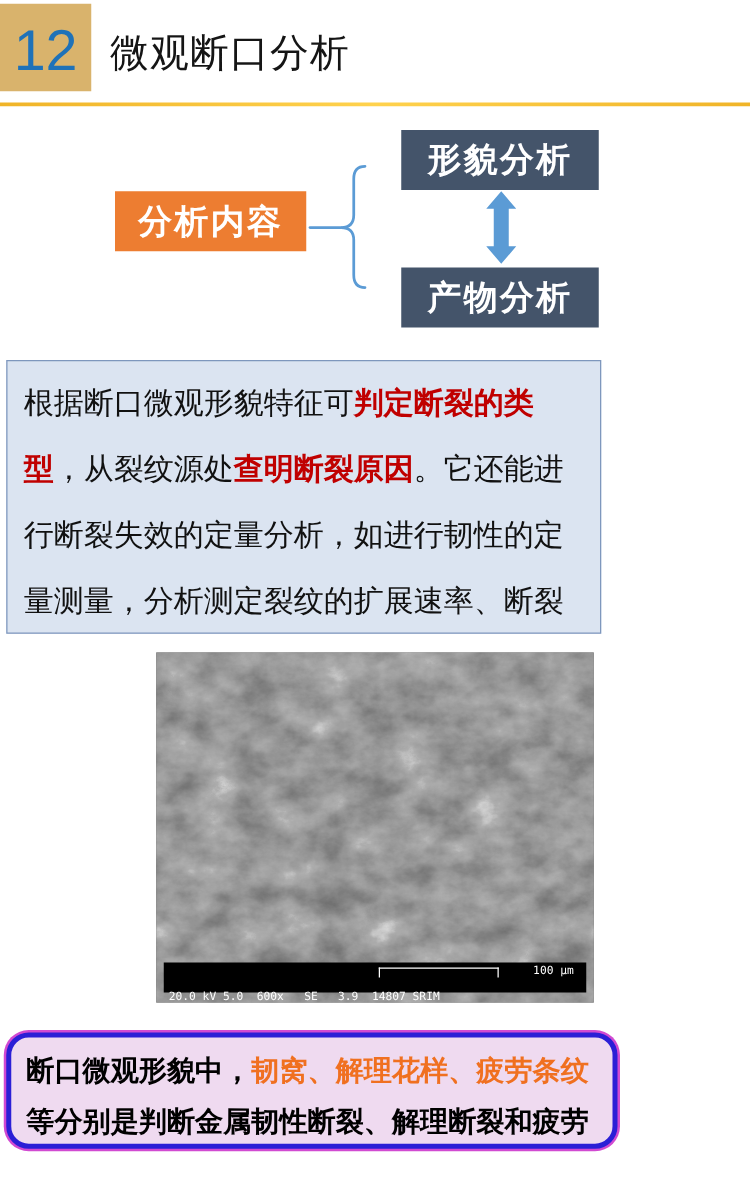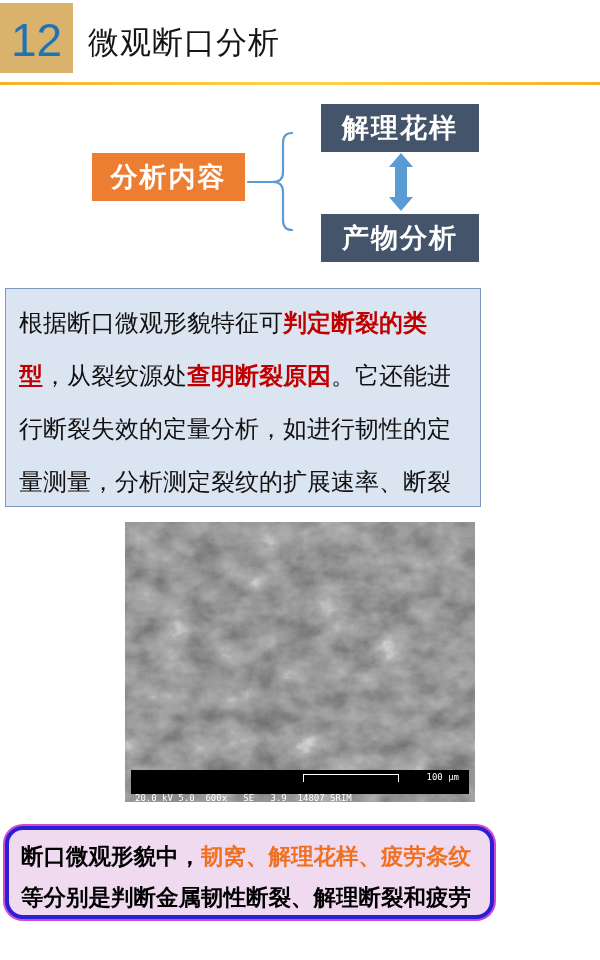--- a/index.html
+++ b/index.html
@@ -101,21 +101,21 @@
 <div class="src-box">
   <span>分析内容</span>
 </div>
 
 <svg class="brace-svg" width="60" height="115" viewBox="0 0 60 115">
   <path d="M3,57 L28,57" fill="none" stroke="#5b9bd5" stroke-width="2.2" stroke-linecap="round"></path>
   <path d="M47,8 Q38,8 38,18 L38,47 Q38,57 28,57 Q38,57 38,67 L38,95 Q38,105 47,105" fill="none" stroke="#5b9bd5" stroke-width="2.2" stroke-linecap="round"></path>
 </svg>
 
 <div class="slate-box slate-top">
-  <span>解理花样</span>
+  <span>形貌分析</span>
 </div>
 
 <svg class="arrow-svg" width="30" height="60" viewBox="0 0 30 60">
   <polygon points="15,1 27,15 21,15 21,45 27,45 15,59 3,45 9,45 9,15 3,15" fill="#5b9bd5"></polygon>
 </svg>
 
 <div class="slate-box slate-bottom">
   <span>产物分析</span>
 </div>
 

